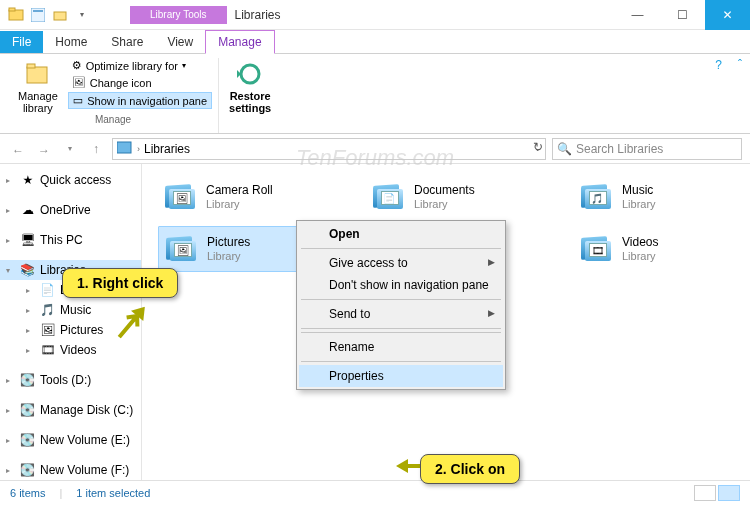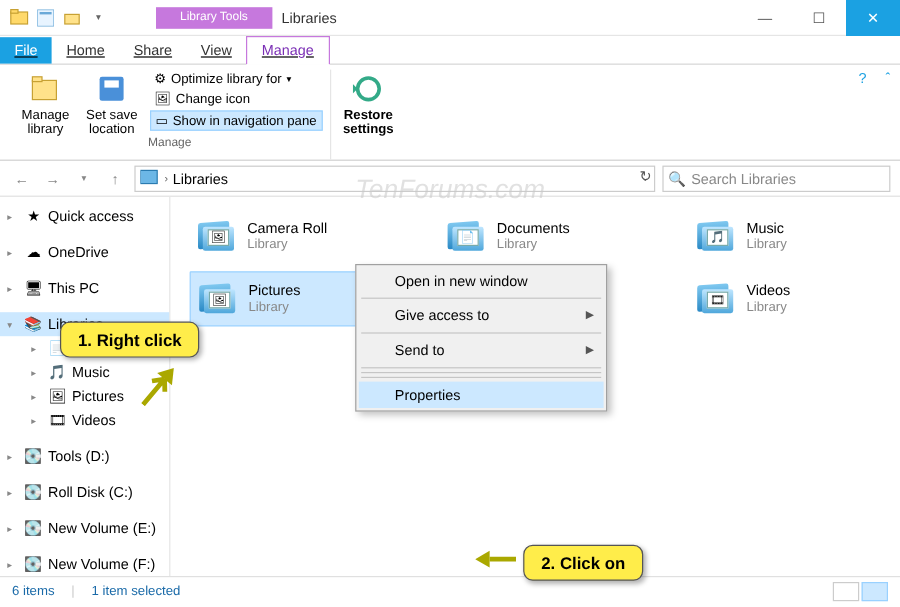--- a/index.html
+++ b/index.html
@@ -8,21 +8,21 @@
 .titlebar { height: 30px; background: #fff; border-bottom: 1px solid #e5e5e5; display: flex; align-items: center; position: relative; }
 .qat { display: flex; align-items: center; gap: 6px; padding-left: 8px; }
 .qat .qicon { width: 16px; height: 16px; display: flex; align-items: center; justify-content: center; }
 .tab-group { display: flex; align-items: center; margin-left: 40px; }
 .lib-tools-label { background: #c678dd; color: #fff; font-size: 10px; padding: 2px 20px; line-height: 14px; }
 .window-context { margin-left: 8px; font-size: 12px; color: #333; }
 .win-controls { position: absolute; right: 0; top: 0; display: flex; }
 .win-btn { width: 45px; height: 30px; display: flex; align-items: center; justify-content: center; color: #555; cursor: pointer; }
 .win-btn.close { background: #1ba1e2; color: #fff; }
 
-.menu-tabs { height: 24px; display: flex; align-items: flex-end; border-bottom: 1px solid #d0d0d0; text-decoration: underline; }
+.menu-tabs { height: 24px; display: flex; align-items: flex-end; border-bottom: 1px solid #d0d0d0; }
 .menu-tab { padding: 4px 12px; font-size: 12px; color: #333; cursor: pointer; }
 .menu-tab.file { background: #1ba1e2; color: #fff; }
 .menu-tab.manage { color: #7b2fb5; border: 1px solid #c678dd; border-bottom: 1px solid #fff; margin-bottom: -1px; background: #fff; }
 
 .ribbon { height: 80px; background: #fff; border-bottom: 1px solid #d0d0d0; display: flex; padding: 4px 8px 0; position: relative; }
 .ribbon-group { display: flex; flex-direction: column; align-items: center; padding: 0 6px; border-right: 1px solid #e5e5e5; }
 .ribbon-group.last { border-right: none; font-weight: bold; }
 .rg-body { display: flex; gap: 6px; height: 56px; align-items: flex-start; }
 .rg-label { font-size: 10px; color: #666; text-align: center; }
 .big-btn { display: flex; flex-direction: column; align-items: center; gap: 2px; padding: 2px 4px; cursor: pointer; }
@@ -61,23 +61,23 @@
 .view-toggle { margin-left: auto; display: flex; gap: 2px; }
 .vt-btn { width: 22px; height: 16px; border: 1px solid #ccc; cursor: pointer; }
 .vt-btn.active { background: #cce8ff; border-color: #99d1ff; }
 
 .context-menu { position: absolute; left: 296px; top: 220px; width: 210px; background: #f0f0f0; border: 1px solid #a0a0a0; box-shadow: 3px 3px 6px rgba(0,0,0,0.25); padding: 2px; z-index: 50; }
 .cm-item { padding: 4px 10px 4px 30px; font-size: 12px; cursor: pointer; position: relative; }
 .cm-item.hover { background: #cce8ff; }
 .cm-sep { height: 1px; background: #c5c5c5; margin: 3px 2px; }
 .cm-arrow { position: absolute; right: 8px; top: 5px; font-size: 9px; color: #555; }
 
-.callout { position: absolute; background: #ffed4a; border: 1px solid #555; border-radius: 8px; padding: 6px 14px; font-weight: bold; font-size: 14px; box-shadow: 2px 2px 4px rgba(0,0,0,0.3); z-index: 60; }
+.callout { position: absolute; background: #ffed4a; border: 1px solid #555; border-radius: 8px; padding: 6px 14px; font-weight: bold; font-size: 14px; box-shadow: 2px 2px 4px rgba(0,0,0,0.3); z-index: 60; margin-left: 12px; }
 .callout1 { left: 50px; top: 268px; }
-.callout2 { left: 436px; top: 454px; }
+.callout2 { left: 408px; top: 454px; }
 .arrow1 { position: absolute; left: 112px; top: 310px; z-index: 55; transform: rotate(-50deg); }
 .arrow2 { position: absolute; left: 396px; top: 456px; z-index: 55; transform: rotate(180deg); }
 
 .watermark { position: absolute; left: 50%; top: 145px; transform: translateX(-50%); font-size: 22px; color: rgba(200,200,200,0.55); font-weight: 500; pointer-events: none; z-index: 40; font-style: italic; }
 
 
 .lib-folder { position: relative; width: 32px; height: 28px; }
 .lib-folder .back { position: absolute; left: 0; top: 2px; width: 26px; height: 22px; background: linear-gradient(#7fc8f0,#2a89c5); border-radius: 2px; transform: skewY(-4deg); }
 .lib-folder .front { position: absolute; left: 4px; top: 6px; width: 26px; height: 20px; background: linear-gradient(#bfe6ff,#4fa7db); border-radius: 2px; }
 .lib-folder .overlay { position: absolute; left: 8px; top: 8px; width: 18px; height: 14px; background: #fff; border: 1px solid #7aa; display:flex; align-items:center; justify-content:center; font-size:10px; }
@@ -133,30 +133,20 @@
       <div class="big-btn">
         <span class="bicon">
           <svg width="26" height="26">
               <rect x="2" y="6" width="20" height="16" fill="#ffe28a" stroke="#c7a133"></rect>
               <rect x="2" y="3" width="8" height="4" fill="#ffe28a" stroke="#c7a133"></rect>
             </svg>
         </span>
         <span class="blabel" style="white-space:pre;">Manage
 library</span>
       </div>
-      <div class="big-btn">
-        <span class="bicon">
-          <svg width="26" height="26">
-              <rect x="3" y="3" width="20" height="20" fill="#4a90d9" rx="2"></rect>
-              <rect x="7" y="6" width="12" height="6" fill="#fff"></rect>
-            </svg>
-        </span>
-        <span class="blabel" style="white-space:pre;">Set save
-location</span>
-      </div>
       <div class="small-btns">
         <div class="small-btn">
           <span>⚙</span>
           <span>Optimize library for</span>
           <span style="font-size:8px;">▾</span>
         </div>
         <div class="small-btn">
           <span>🖼</span>
           <span>Change icon</span>
         </div>
@@ -257,21 +247,21 @@
     <div class="tree-spacer"></div>
     <div class="tree-item">
         <span class="tree-expander">▸</span>
         <span class="tree-icon">💽</span>
         <span>Tools (D:)</span>
       </div>
     <div class="tree-spacer"></div>
     <div class="tree-item">
         <span class="tree-expander">▸</span>
         <span class="tree-icon">💽</span>
-        <span>Roll Disk (C:)</span>
+        <span>Manage Disk (C:)</span>
       </div>
     <div class="tree-spacer"></div>
     <div class="tree-item">
         <span class="tree-expander">▸</span>
         <span class="tree-icon">💽</span>
         <span>New Volume (E:)</span>
       </div>
     <div class="tree-spacer"></div>
     <div class="tree-item">
         <span class="tree-expander">▸</span>
@@ -369,27 +359,29 @@
   <span>6 items</span>
   <span style="color:#ccc;">|</span>
   <span>1 item selected</span>
   <div class="view-toggle">
     <div class="vt-btn"></div>
     <div class="vt-btn active"></div>
   </div>
 </div>
 
 <div class="context-menu">
-  <div class="cm-item">Open in new window</div>
+  <div class="cm-item" style="font-weight:bold;">Open</div>
   <div class="cm-sep"></div>
   <div class="cm-item"><span>Give access to</span><span class="cm-arrow">▶</span></div>
+  <div class="cm-item">Don't show in navigation pane</div>
   <div class="cm-sep"></div>
   <div class="cm-item"><span>Send to</span><span class="cm-arrow">▶</span></div>
   <div class="cm-sep"></div>
   <div class="cm-sep"></div>
+  <div class="cm-item">Rename</div>
   <div class="cm-sep"></div>
   <div class="cm-item hover">Properties</div>
 </div>
 
 <div class="callout callout1">1. Right click</div>
 <div class="callout callout2">2. Click on</div>
 <svg class="arrow1" width="40" height="24">
     <path d="M0 12 L28 12 M28 12 L20 5 M28 12 L20 19" stroke="#aaa800" stroke-width="4" fill="none"></path>
     <path d="M28 4 L40 12 L28 20 Z" fill="#aaa800"></path>
   </svg>

